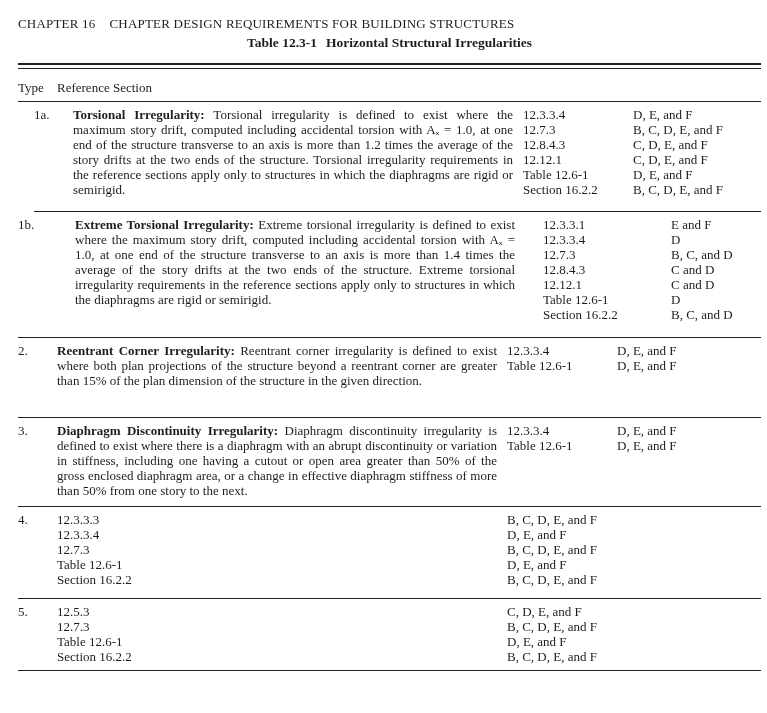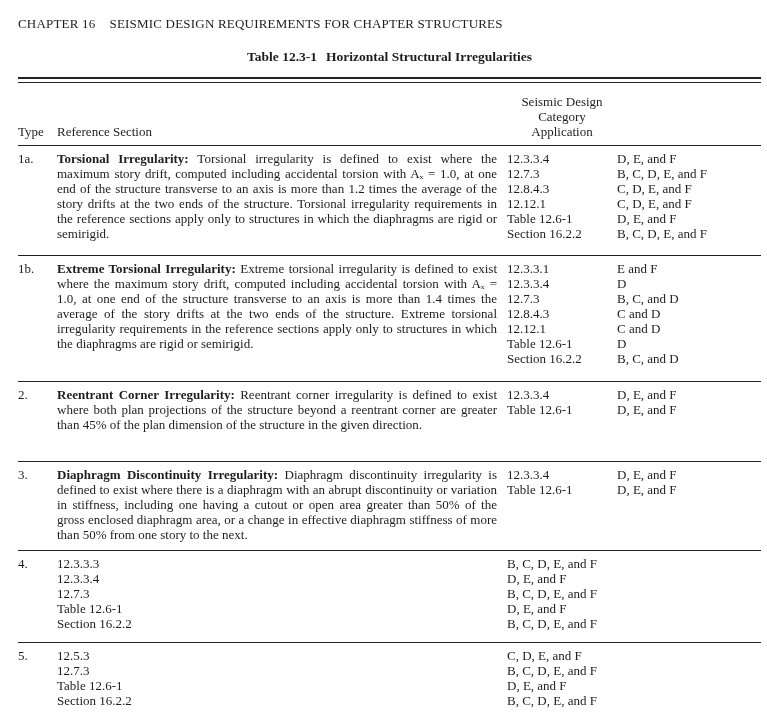--- a/index.html
+++ b/index.html
@@ -9,21 +9,21 @@
     overflow: hidden;
     font-family: "Liberation Serif", "DejaVu Serif", serif;
     color: #1d1d1d;
   }
   .page { padding: 16px 6px 0 18px; width: 767px; height: 713px; }
 
   .chapter { font-size: 13px; letter-spacing: 0.2px; }
   .chapter .chapter-title { margin-left: 14px; }
 
   .table-title {
-    margin-top: 17px;
+    margin-top: 3px;
     text-align: center;
     font-weight: bold;
     font-size: 13.5px;
   }
   .table-title .title-text { margin-left: 9px; }
 
   .double-rule {
     margin-top: 12px;
     height: 6px;
     border-top: 2px solid #222;
@@ -38,52 +38,48 @@
   }
   .thead {
     padding-top: 11px;
     padding-bottom: 6px;
     border-bottom: 1.5px solid #222;
     align-items: end;
   }
   .th.center { text-align: center; }
 
   .trow { padding-top: 5px; padding-bottom: 6px; border-bottom: 1.5px solid #222; }
-  .trow:nth-child(1) { min-height: 110px; }
-  .trow:nth-child(2) { min-height: 126px; }
+  .trow:nth-child(1) { min-height: 110px; margin-left: 16px; }
+  .trow:nth-child(2) { min-height: 126px; gap: 18px; }
   .trow:nth-child(3) { min-height: 80px; }
   .trow:nth-child(4) { min-height: 89px; }
   .trow:nth-child(5) { min-height: 92px; }
   .trow:nth-child(6) { min-height: 72px; }
 
   .col-desc { padding-right: 10px; text-align: justify; }
   .col-ref .line, .col-cat .line { white-space: nowrap; }
 </style>
 </head>
 <body>
 
 <div class="page">
 
   <div class="chapter">
-    <span>CHAPTER 16</span><span class="chapter-title">SEISMIC DESIGN REQUIREMENTS FOR CHAPTER STRUCTURES</span>
+    <span>CHAPTER 16</span><span class="chapter-title">CHAPTER DESIGN REQUIREMENTS FOR BUILDING STRUCTURES</span>
   </div>
 
   <div class="table-title">
     <span>Table 12.3-1</span><span class="title-text">Horizontal Structural Irregularities</span>
   </div>
 
   <div class="double-rule"></div>
 
   <div class="thead">
     <div class="th">Type</div>
     <div class="th">Reference Section</div>
-    <div class="th center">
-      <div>Seismic Design</div>
-      <div>Category Application</div>
-    </div>
   </div>
 
   <div class="tbody">
   <div class="trow">
     <div class="col-type">1a.</div>
     <div class="col-desc"><b>Torsional Irregularity:</b> <span>Torsional irregularity is defined to exist where the maximum story drift, computed including accidental torsion with Aₓ = 1.0, at one end of the structure transverse to an axis is more than 1.2 times the average of the story drifts at the two ends of the structure. Torsional irregularity requirements in the reference sections apply only to structures in which the diaphragms are rigid or semirigid.</span></div>
     <div class="col-ref">
           <div class="line">12.3.3.4</div>
           <div class="line">12.7.3</div>
           <div class="line">12.8.4.3</div>
@@ -119,21 +115,21 @@
           <div class="line">B, C, and D</div>
           <div class="line">C and D</div>
           <div class="line">C and D</div>
           <div class="line">D</div>
           <div class="line">B, C, and D</div>
         </div>
   </div>
 
   <div class="trow">
     <div class="col-type">2.</div>
-    <div class="col-desc"><b>Reentrant Corner Irregularity:</b> <span>Reentrant corner irregularity is defined to exist where both plan projections of the structure beyond a reentrant corner are greater than 45% of the plan dimension of the structure in the given direction.</span></div>
+    <div class="col-desc"><b>Reentrant Corner Irregularity:</b> <span>Reentrant corner irregularity is defined to exist where both plan projections of the structure beyond a reentrant corner are greater than 15% of the plan dimension of the structure in the given direction.</span></div>
     <div class="col-ref">
           <div class="line">12.3.3.4</div>
           <div class="line">Table 12.6-1</div>
         </div>
     <div class="col-cat">
           <div class="line">D, E, and F</div>
           <div class="line">D, E, and F</div>
         </div>
   </div>
 

